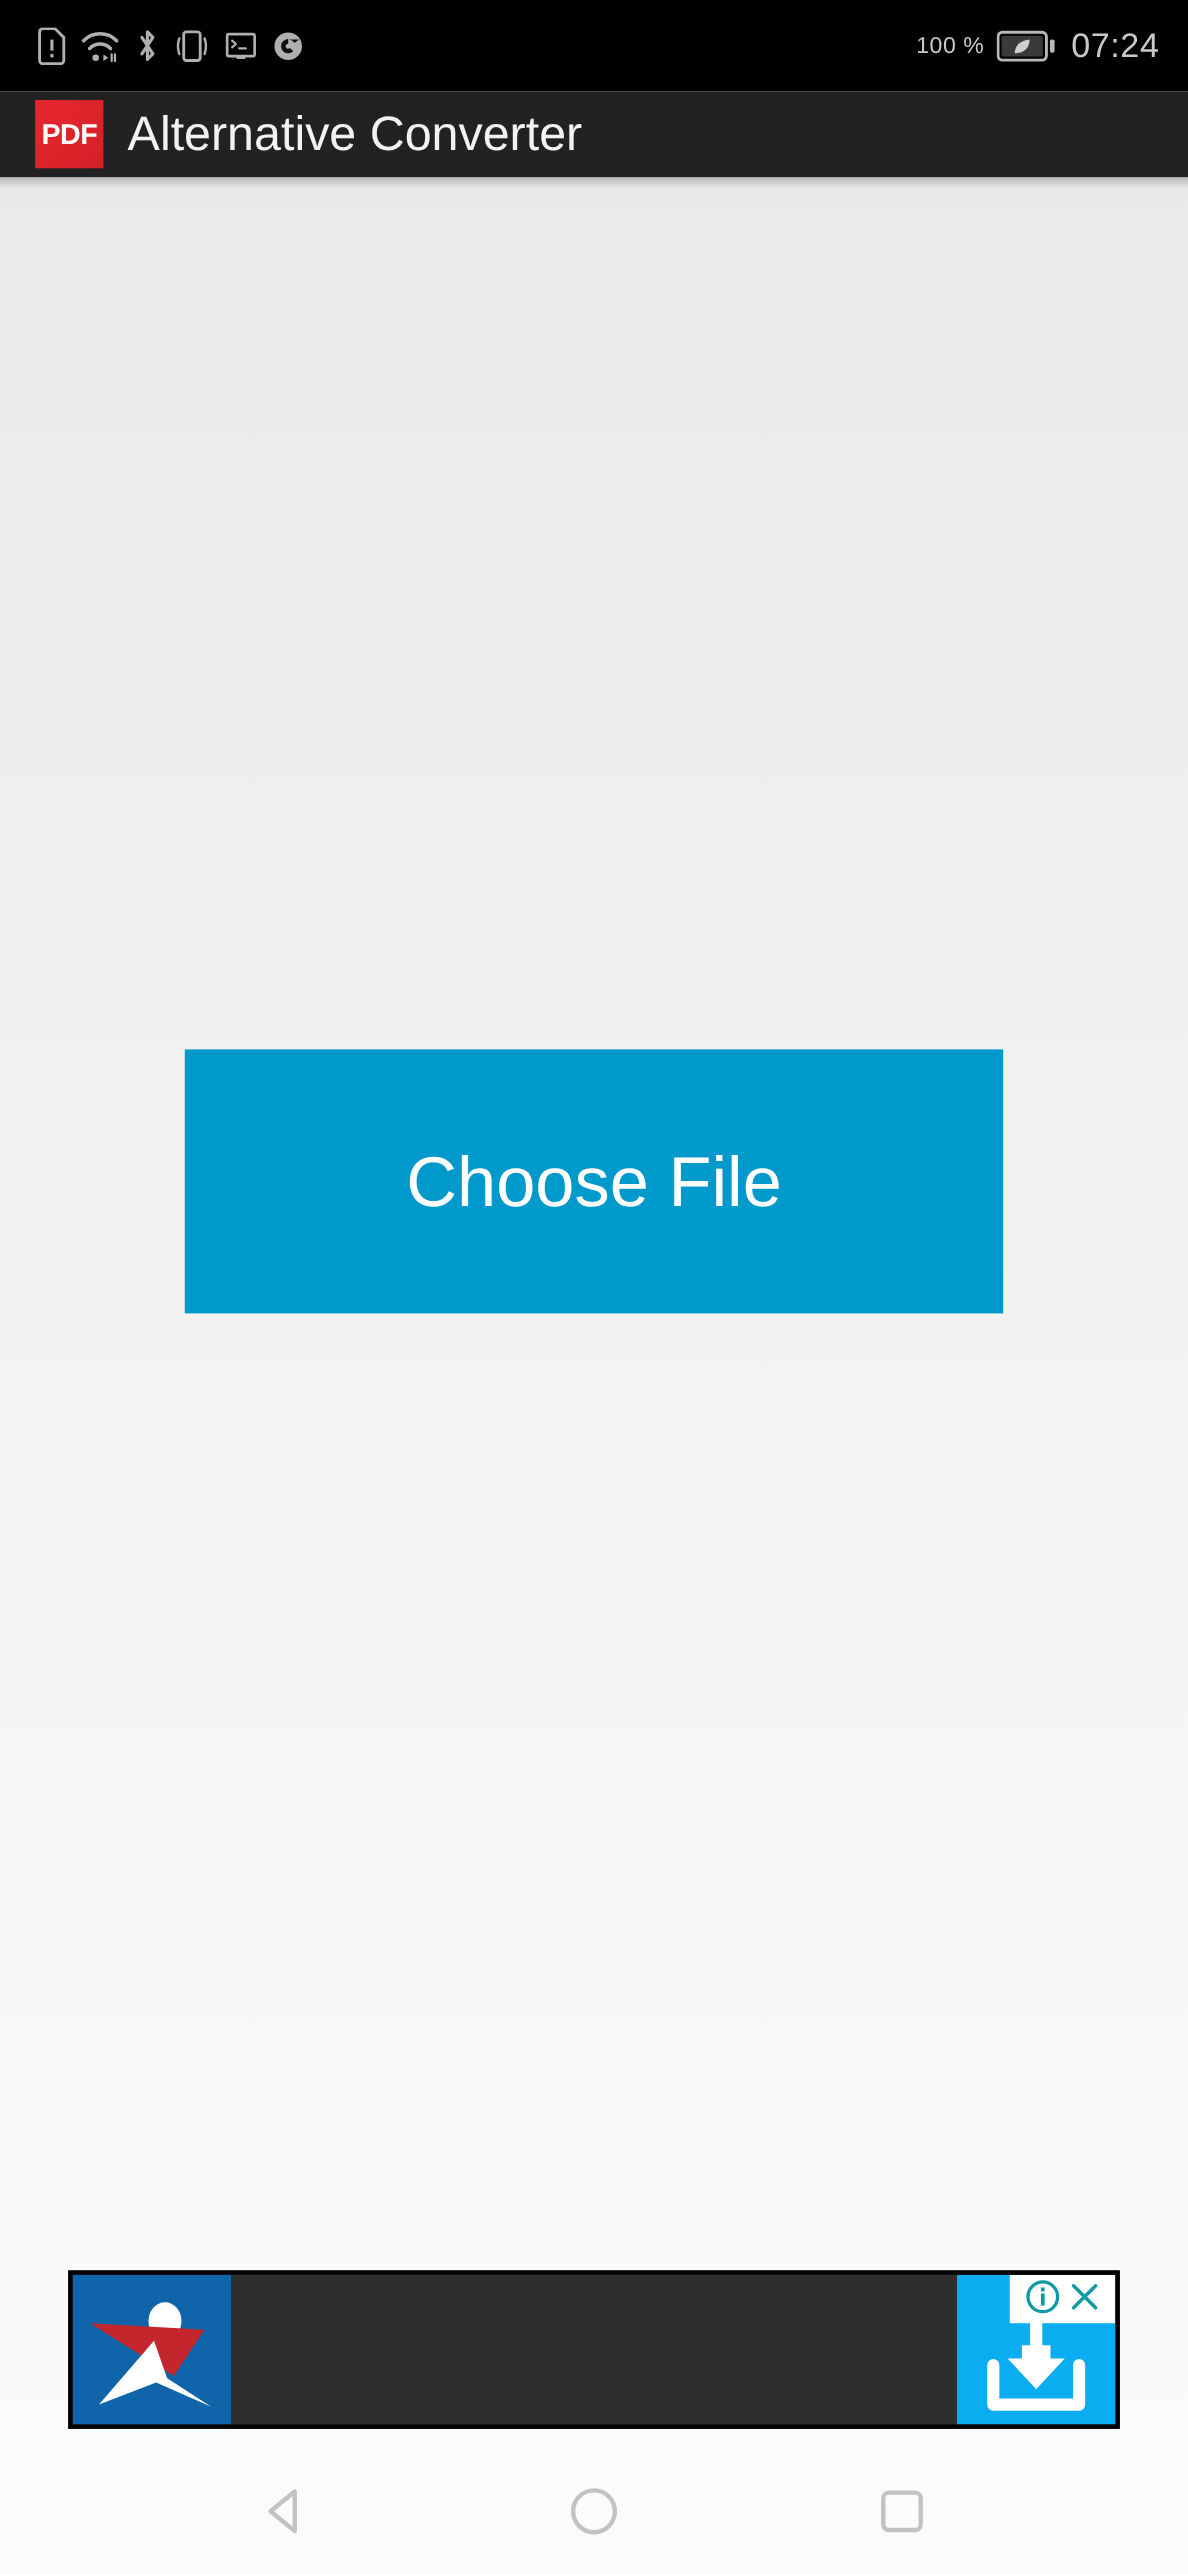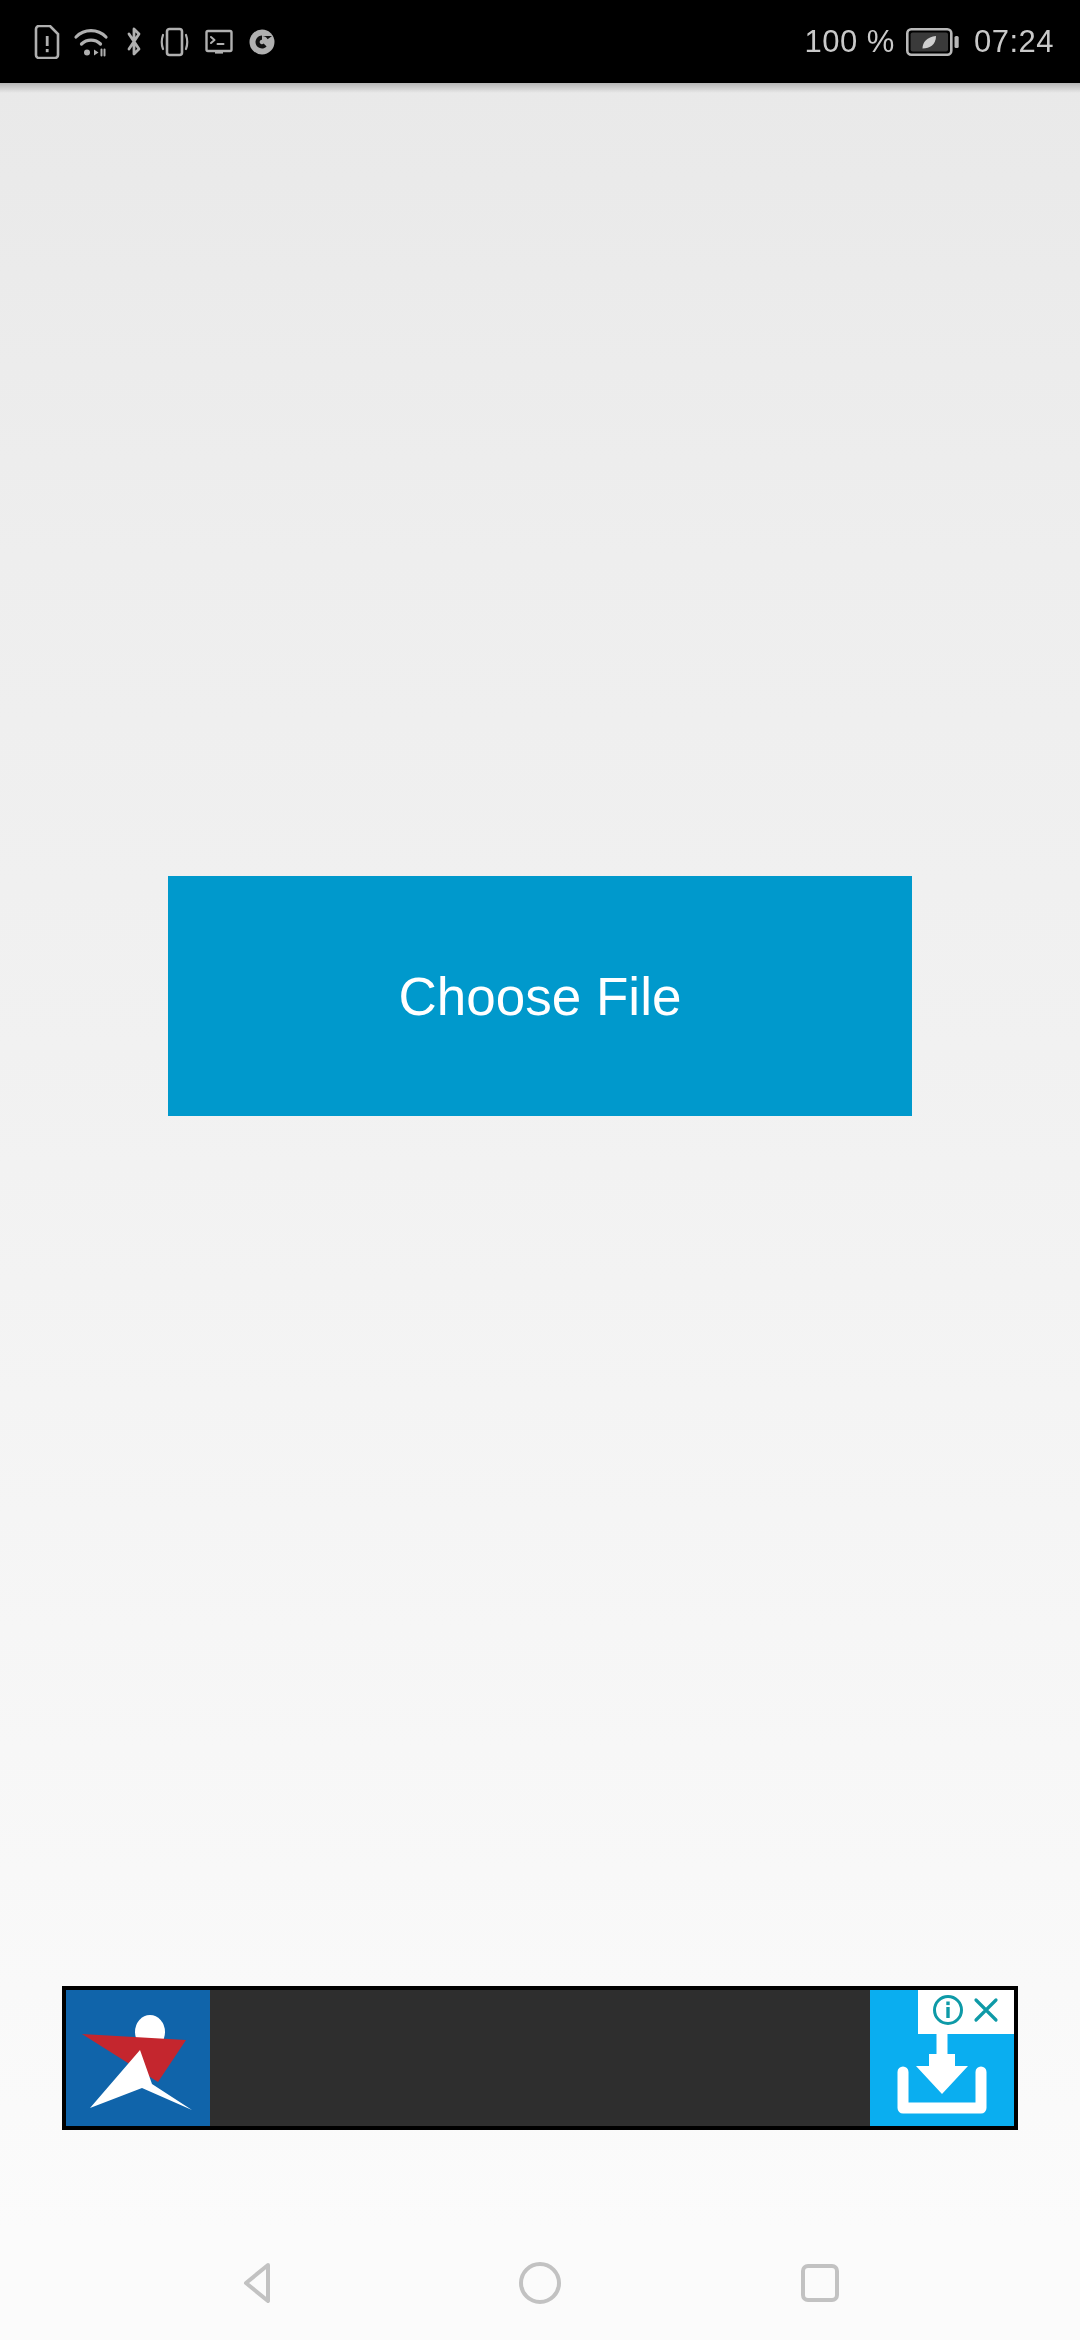--- a/index.html
+++ b/index.html
@@ -40,21 +40,21 @@
     gap: 13px;
   }
   .status-right {
     display: flex;
     align-items: center;
     gap: 11px;
   }
   .status-icon svg { display: block; }
   .battery-pct {
     color: #c9c9c9;
-    font-size: 31px;
+    font-size: 21px;
     letter-spacing: 0.5px;
     line-height: 1;
   }
   .clock {
     color: #c9c9c9;
     font-size: 31px;
     letter-spacing: 0.5px;
     line-height: 1;
     margin-left: 3px;
   }
@@ -116,21 +116,21 @@
   }
   .choose-file-btn {
     position: absolute;
     left: 168px;
     top: 793px;
     width: 744px;
     height: 240px;
     background: #0099CC;
     border: none;
     color: #ffffff;
-    font-size: 53px;
+    font-size: 64px;
     font-family: "Liberation Sans", sans-serif;
     letter-spacing: 0px;
     cursor: pointer;
     padding: 0;
     display: flex;
     align-items: center;
     justify-content: center;
     line-height: 1;
   }
 
@@ -274,20 +274,26 @@
           <rect x="1.3" y="3.3" width="44" height="25.4" rx="4" fill="none" stroke="#b8b8b8" stroke-width="2.6"></rect>
           <rect x="4.6" y="6.6" width="37.4" height="18.8" rx="2" fill="#3a3a3a"></rect>
           <path d="M30 10 C21 11 16.5 16 16.5 22.5 C24 22.5 30 18.5 30 10 Z" fill="#cfcfcf"></path>
           <rect x="48.5" y="10" width="4.2" height="12" rx="1.6" fill="#b8b8b8"></rect>
         </svg>
       </span>
       <span class="clock">07:24</span>
     </div>
   </div>
 
+  <div class="app-bar">
+    <div class="pdf-logo">
+      <span>PDF</span>
+    </div>
+    <div class="app-title">Alternative Converter</div>
+  </div>
 
   <div class="content">
 
     <button class="choose-file-btn">Choose File</button>
 
     <div class="ad-banner">
 
       <div class="ad-logo">
         <svg width="144" height="136" viewBox="0 0 144 136" style="display:block">
           <rect x="0" y="0" width="144" height="136" fill="#1064AA"></rect>

